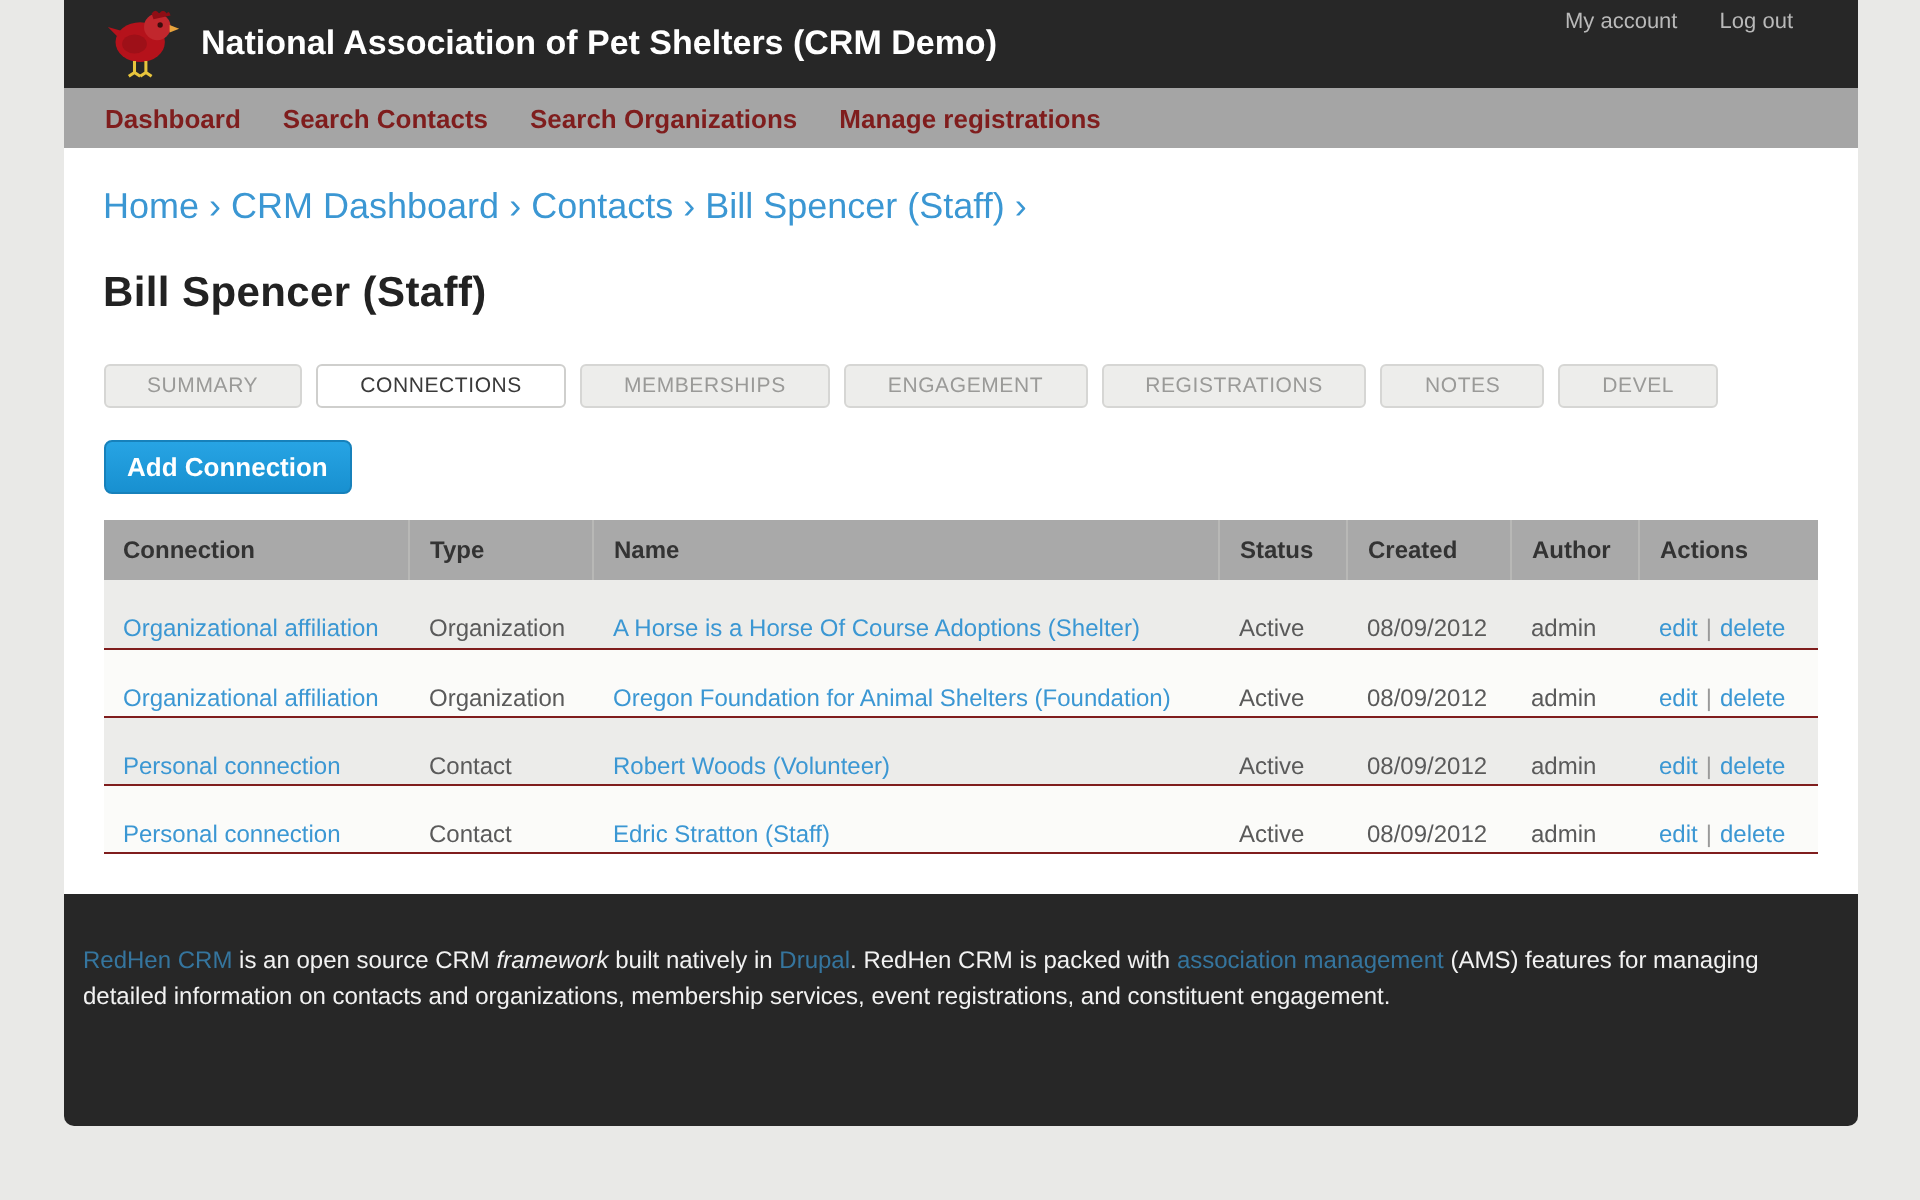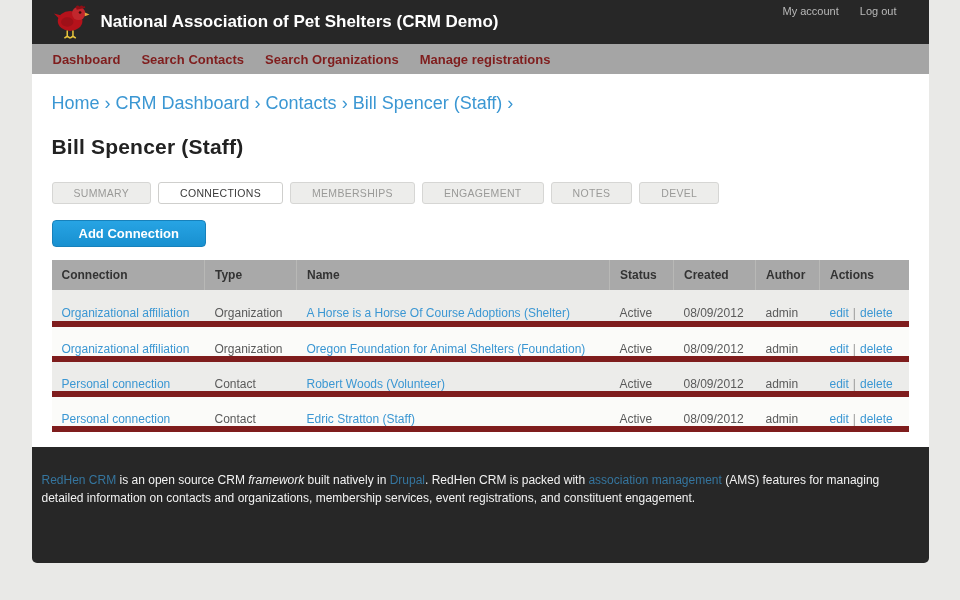--- a/index.html
+++ b/index.html
@@ -66,37 +66,37 @@
     letter-spacing: 0.3px; cursor: pointer; white-space: nowrap;
   }
   .tab.active { background: #ffffff; color: #3a3a3a; border-color: #cfcfcd; }
 
   .add-btn {
     margin-top: 16px; display: inline-block;
     background: linear-gradient(#27a4e4, #1890d0);
     border: 1px solid #1781bb; border-radius: 4px;
     color: #ffffff; font-size: 13px; font-weight: bold;
     font-family: "Liberation Sans", sans-serif;
-    padding: 5px 26px; cursor: pointer;
+    padding: 5px 11px; cursor: pointer;
   }
 
   
   table.connections {
     margin-top: 13px; border-collapse: collapse;
     width: 857px; font-size: 12px; table-layout: fixed;
   }
   table.connections th {
     background: #a9a9a9; color: #333333; text-align: left;
     font-weight: bold; height: 30px; padding: 0 4px 0 10px;
     border-left: 1px solid #b8b8b6;
   }
   table.connections th:first-child { border-left: none; }
   table.connections td {
     height: 34px; padding: 15px 4px 0 10px;
-    border-bottom: 6px solid #7f1d1d;
+    border-bottom: 1px solid #7f1d1d;
     color: #5a5a5a; overflow: hidden; white-space: nowrap;
   }
   tr.row-odd  { background: #ececea; }
   tr.row-even { background: #fbfbf9; }
   .col-connection { width: 153px; }
   .col-type       { width: 92px;  }
   .col-name       { width: 313px; }
   .col-status     { width: 64px;  }
   .col-created    { width: 82px;  }
   .col-author     { width: 64px;  }
@@ -150,20 +150,21 @@
     </div>
 
   <div class="content">
     <div class="breadcrumb"><a href="#">Home</a><span class="bc-sep"> › </span><a href="#">CRM Dashboard</a><span class="bc-sep"> › </span><a href="#">Contacts</a><span class="bc-sep"> › </span><a href="#">Bill Spencer (Staff)</a><span class="bc-sep"> › </span></div>
     <h1 class="page-title">Bill Spencer (Staff)</h1>
     <div class="tabs">
         <span class="tab">SUMMARY</span>
         <span class="tab active">CONNECTIONS</span>
         <span class="tab">MEMBERSHIPS</span>
         <span class="tab">ENGAGEMENT</span>
+        <span class="tab">REGISTRATIONS</span>
         <span class="tab">NOTES</span>
         <span class="tab">DEVEL</span>
       </div>
     <div>
       <button class="add-btn">Add Connection</button>
     </div>
     <table class="connections">
       <thead>
         <tr>
             <th class="col-connection">Connection</th>

